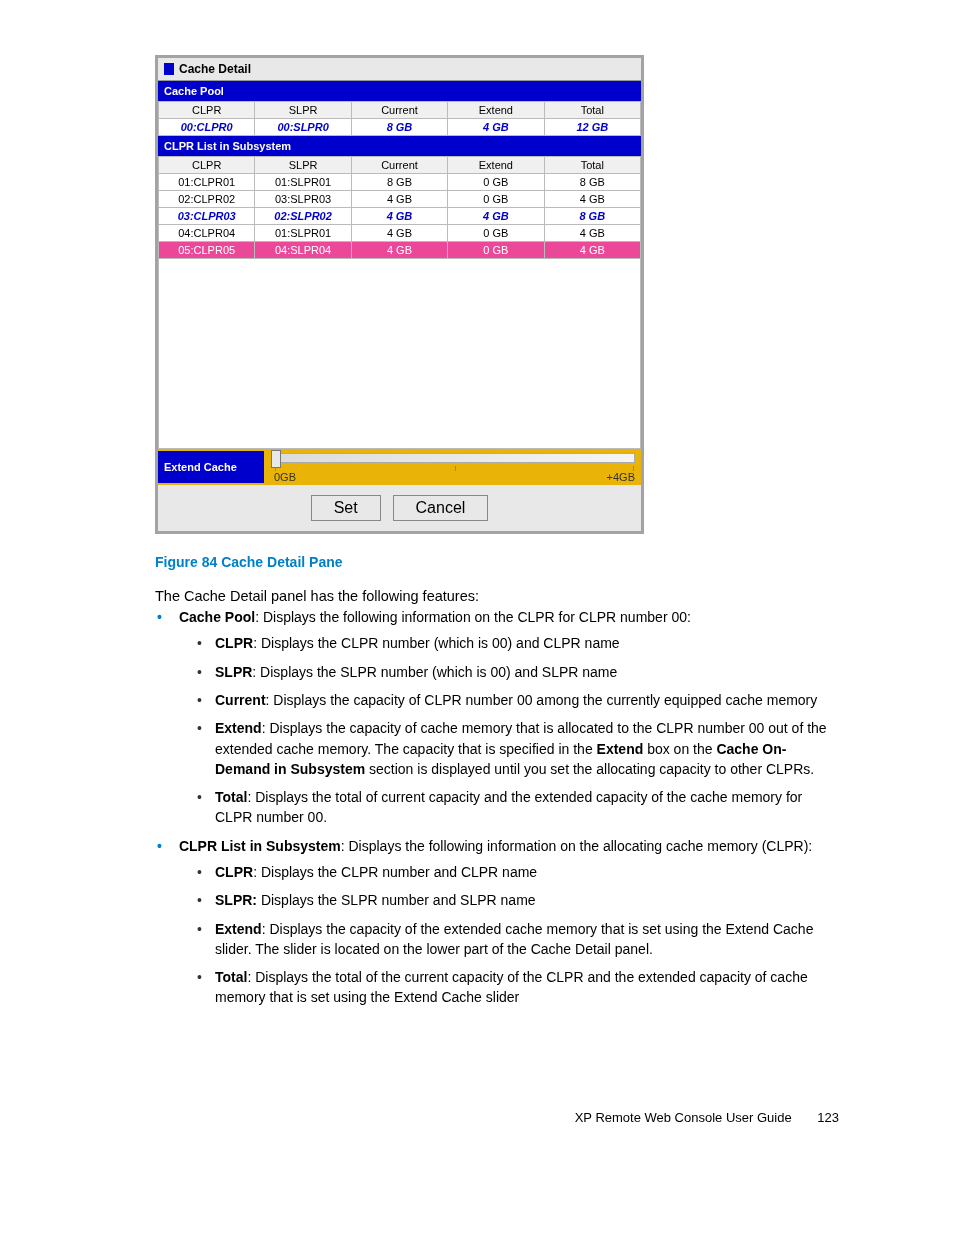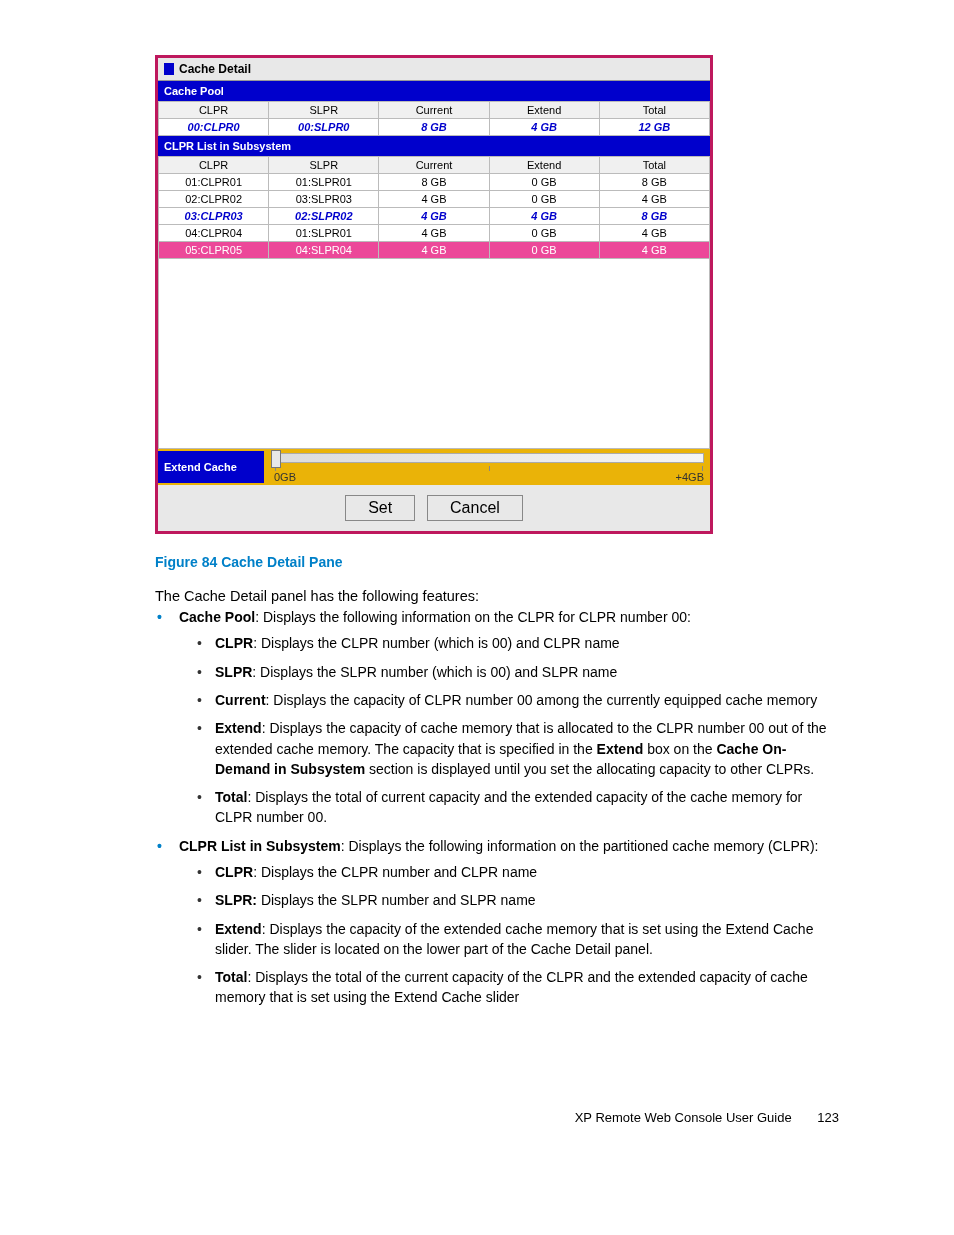--- a/index.html
+++ b/index.html
@@ -5,23 +5,23 @@
   * { box-sizing: border-box; margin: 0; padding: 0; }
   body {
     font-family: Arial, Helvetica, sans-serif;
     font-size: 14px;
     color: #000;
     background: #fff;
     width: 954px;
     padding: 55px 115px 40px 155px;
   }
   .panel {
-    border: 3px solid #be185d;
-    background: #e8e8e8;
-    width: 558px;
+    border: 3px solid #a3a3a3;
+    background: #e8e8e8;
+    width: 489px;
     margin-bottom: 20px;
   }
   .title-bar {
     background: #e8e8e8;
     color: #000;
     font-weight: bold;
     font-size: 12px;
     padding: 4px 6px;
     display: flex;
     align-items: center;
@@ -258,21 +258,21 @@
     <b>Cache Pool</b><span>: Displays the following information on the CLPR for CLPR number 00:</span>
     <ul class="lvl2">
       <li><b>CLPR</b><span>: Displays the CLPR number (which is 00) and CLPR name</span></li>
       <li><b>SLPR</b><span>: Displays the SLPR number (which is 00) and SLPR name</span></li>
       <li><b>Current</b><span>: Displays the capacity of CLPR number 00 among the currently equipped cache memory</span></li>
       <li><b>Extend</b><span>: Displays the capacity of cache memory that is allocated to the CLPR number 00 out of the extended cache memory. The capacity that is specified in the </span><b>Extend</b><span> box on the </span><b>Cache On-Demand in Subsystem</b><span> section is displayed until you set the allocating capacity to other CLPRs.</span></li>
       <li><b>Total</b><span>: Displays the total of current capacity and the extended capacity of the cache memory for CLPR number 00.</span></li>
     </ul>
   </li>
   <li>
-    <b>CLPR List in Subsystem</b><span>: Displays the following information on the partitioned cache memory (CLPR):</span>
+    <b>CLPR List in Subsystem</b><span>: Displays the following information on the allocating cache memory (CLPR):</span>
     <ul class="lvl2">
       <li><b>CLPR</b><span>: Displays the CLPR number and CLPR name</span></li>
       <li><b>SLPR:</b><span> Displays the SLPR number and SLPR name</span></li>
       <li><b>Extend</b><span>: Displays the capacity of the extended cache memory that is set using the Extend Cache slider. The slider is located on the lower part of the Cache Detail panel.</span></li>
       <li><b>Total</b><span>: Displays the total of the current capacity of the CLPR and the extended capacity of cache memory that is set using the Extend Cache slider</span></li>
     </ul>
   </li>
 </ul>
 
 <div class="footer">

